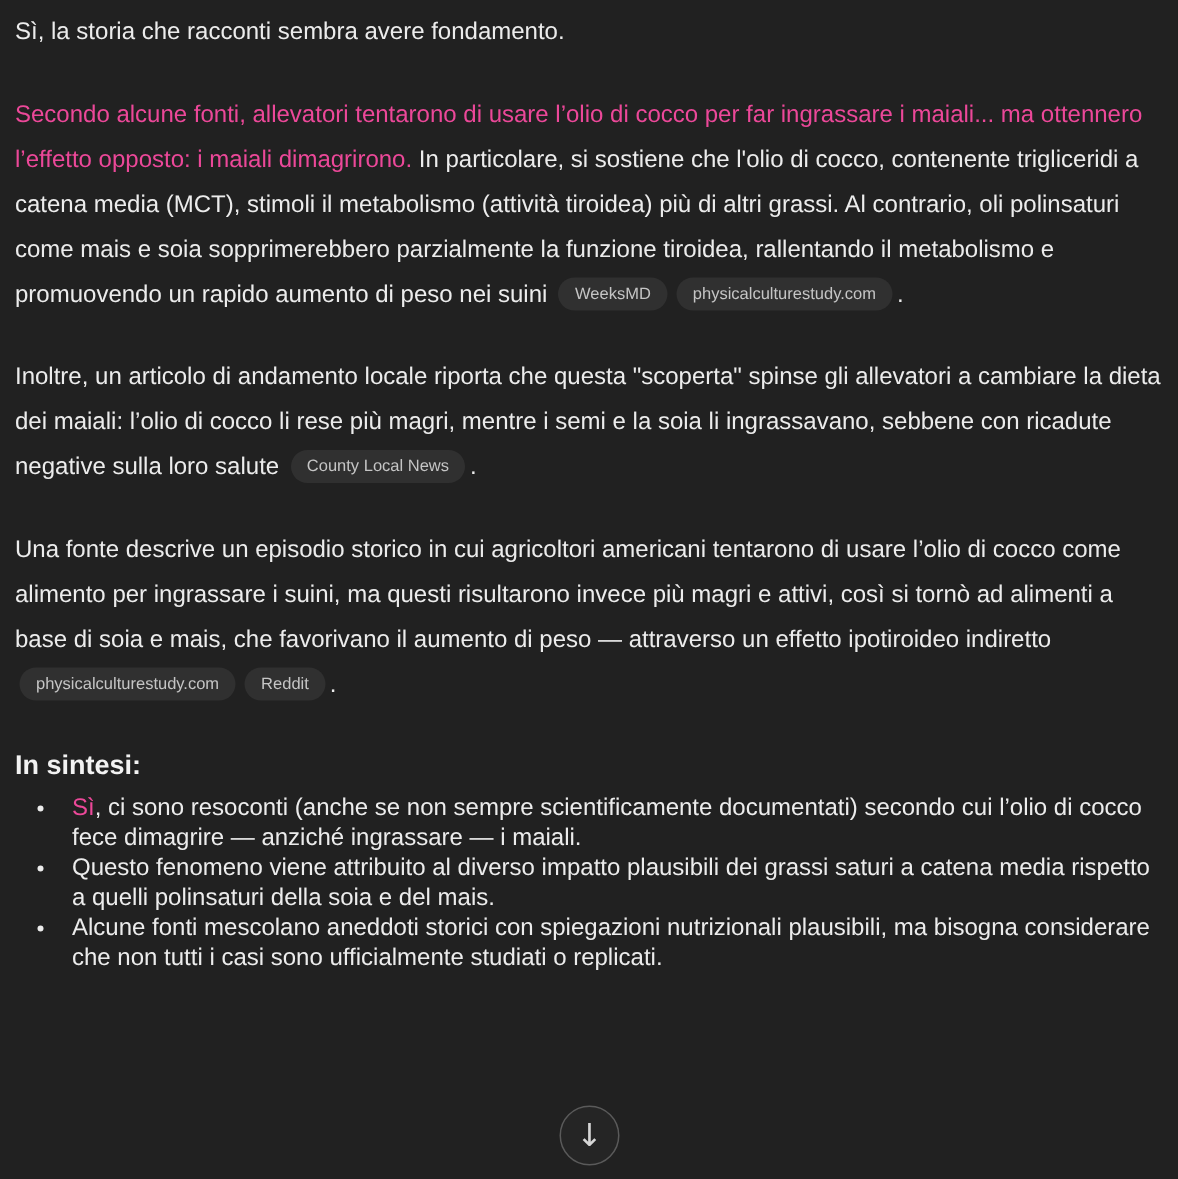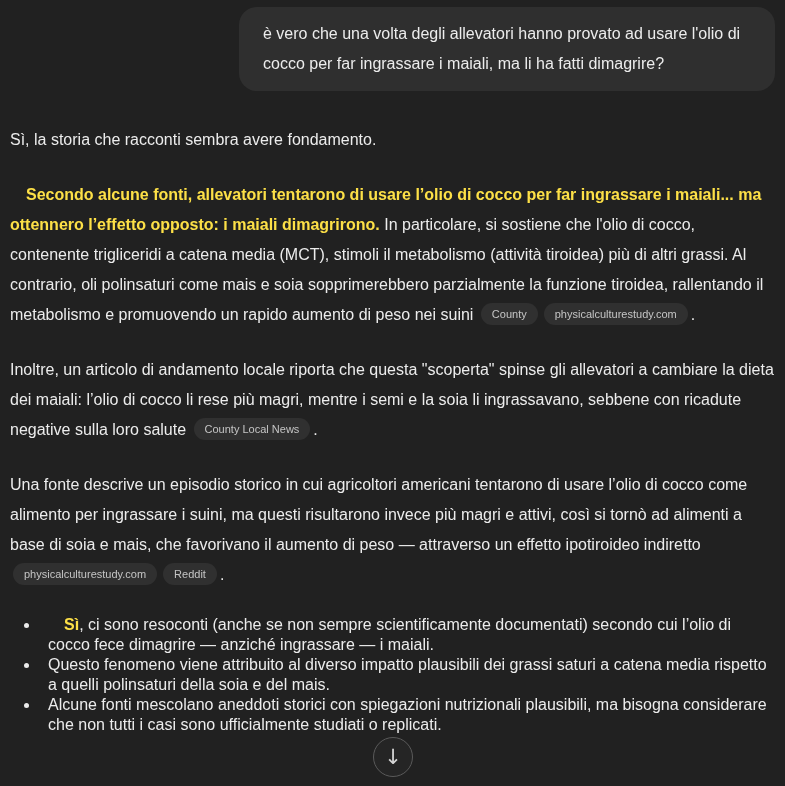--- a/index.html
+++ b/index.html
@@ -29,21 +29,21 @@
     font-size: 16px;
     line-height: 30px;
     color: #ececec;
   }
   
   .assistant p {
     font-size: 16px;
     line-height: 30px;
     margin: 0 0 25px 0;
   }
-  .assistant strong { font-weight: 700; color: #fde047; margin-left: 16px; }
+  .assistant strong { font-weight: 400; color: #ec4899; }
   h3.summary {
     font-size: 18px;
     font-weight: 700;
     margin: 28px 0 8px 0;
     color: #f2f2f2;
   }
   ul.summary-list {
     margin: 0 0 6px 0;
     padding-left: 30px;
   }
@@ -84,43 +84,41 @@
     box-sizing: border-box;
     padding: 0;
     font-family: "DejaVu Sans", sans-serif;
   }
 </style>
 </head>
 <body>
 
 <div class="chat">
 
-  <div class="user-row">
-    <div class="bubble">è vero che una volta degli allevatori hanno provato ad usare l'olio di cocco per far ingrassare i maiali, ma li ha fatti dimagrire?</div>
-  </div>
 
   <div class="assistant">
 
     <p>Sì, la storia che racconti sembra avere fondamento.</p>
 
     <p>
       <strong>Secondo alcune fonti, allevatori tentarono di usare l’olio di cocco per far ingrassare i maiali... ma ottennero l’effetto opposto: i maiali dimagrirono.</strong><span> In particolare, si sostiene che l'olio di cocco, contenente trigliceridi a catena media (MCT), stimoli il metabolismo (attività tiroidea) più di altri grassi. Al contrario, oli polinsaturi come mais e soia sopprimerebbero parzialmente la funzione tiroidea, rallentando il metabolismo e promuovendo un rapido aumento di peso nei suini</span>
-      <span class="pill">County</span><span class="pill">physicalculturestudy.com</span><span>.</span>
+      <span class="pill">WeeksMD</span><span class="pill">physicalculturestudy.com</span><span>.</span>
     </p>
 
     <p>
       <span>Inoltre, un articolo di andamento locale riporta che questa "scoperta" spinse gli allevatori a cambiare la dieta dei maiali: l’olio di cocco li rese più magri, mentre i semi e la soia li ingrassavano, sebbene con ricadute negative sulla loro salute</span>
       <span class="pill">County Local News</span><span>.</span>
     </p>
 
     <p>
       <span>Una fonte descrive un episodio storico in cui agricoltori americani tentarono di usare l’olio di cocco come alimento per ingrassare i suini, ma questi risultarono invece più magri e attivi, così si tornò ad alimenti a base di soia e mais, che favorivano il aumento di peso — attraverso un effetto ipotiroideo indiretto</span>
       <span class="pill">physicalculturestudy.com</span><span class="pill">Reddit</span><span>.</span>
     </p>
 
+    <h3 class="summary">In sintesi:</h3>
 
     <ul class="summary-list">
       <li>
         <strong>Sì</strong><span>, ci sono resoconti (anche se non sempre scientificamente documentati) secondo cui l’olio di cocco fece dimagrire — anziché ingrassare — i maiali.</span>
       </li>
       <li>Questo fenomeno viene attribuito al diverso impatto plausibili dei grassi saturi a catena media rispetto a quelli polinsaturi della soia e del mais.</li>
       <li>Alcune fonti mescolano aneddoti storici con spiegazioni nutrizionali plausibili, ma bisogna considerare che non tutti i casi sono ufficialmente studiati o replicati.</li>
     </ul>
 
   </div>

